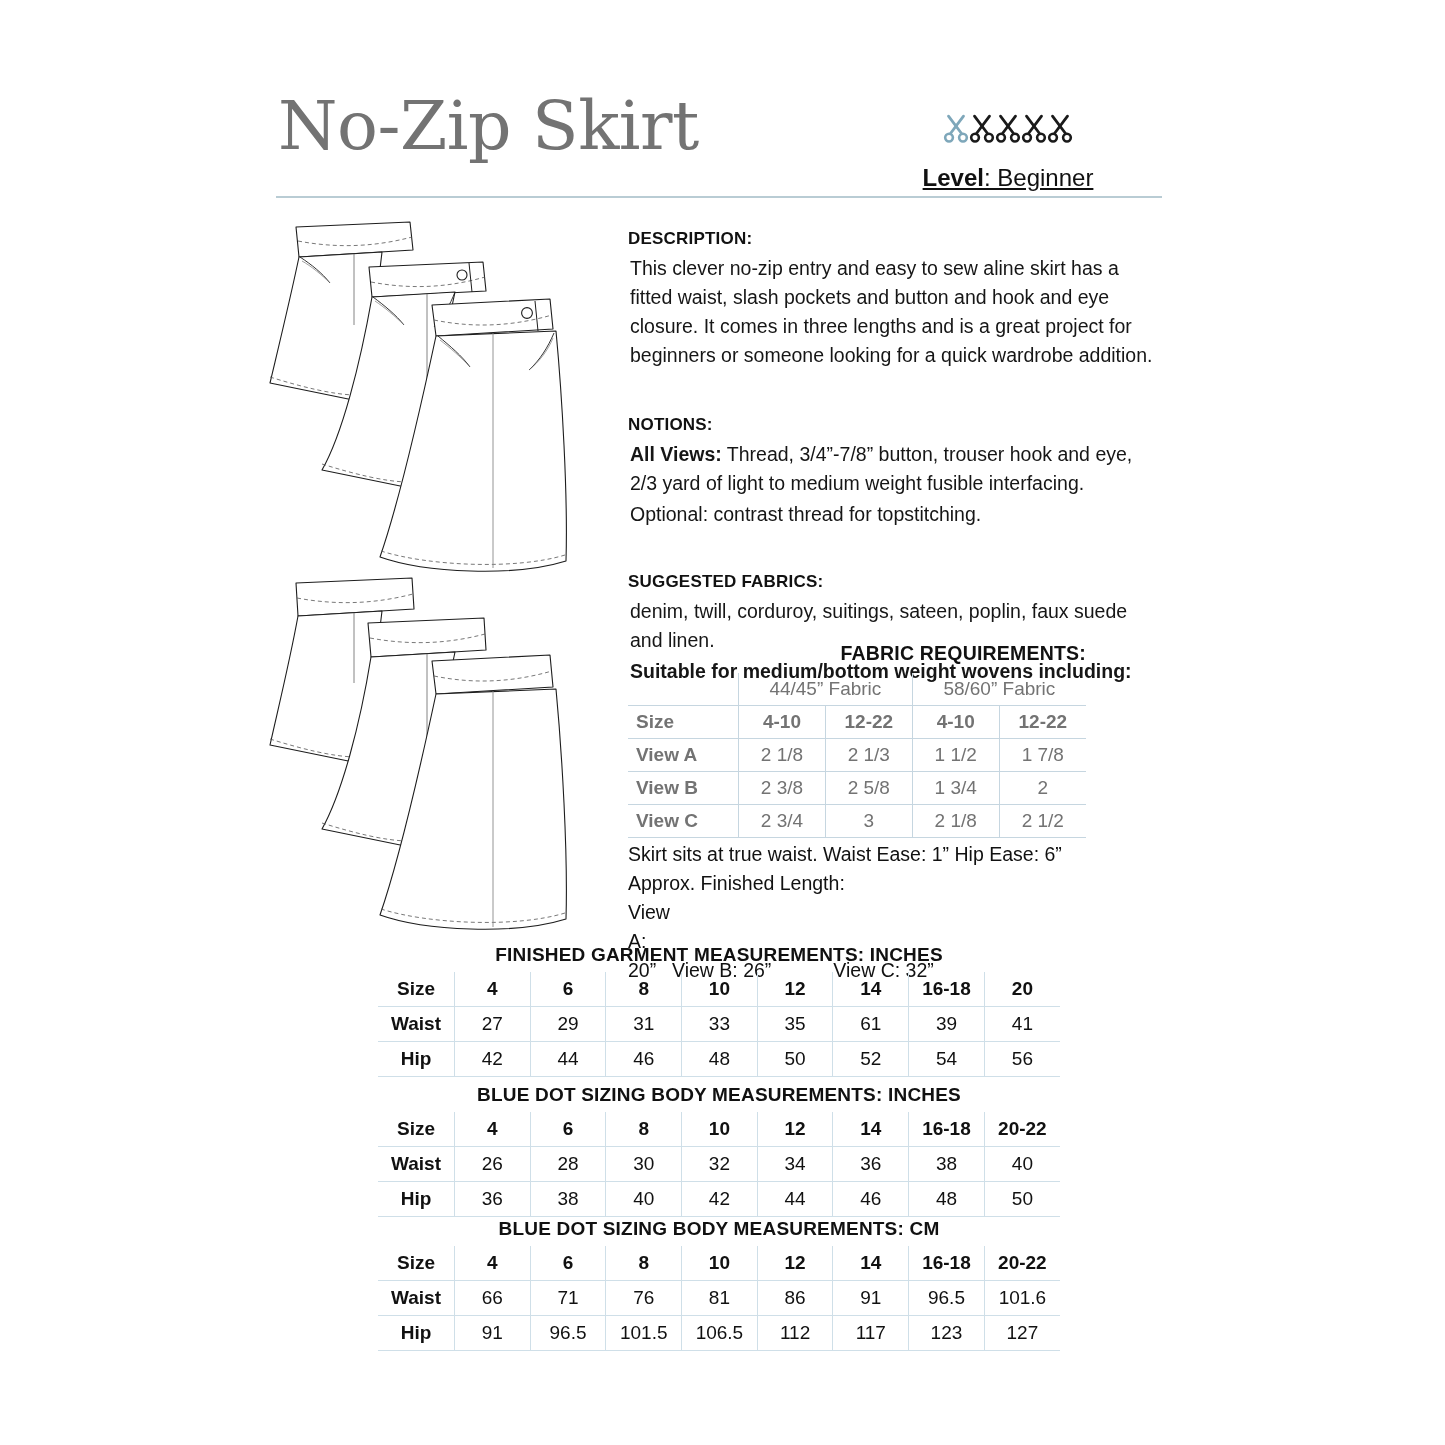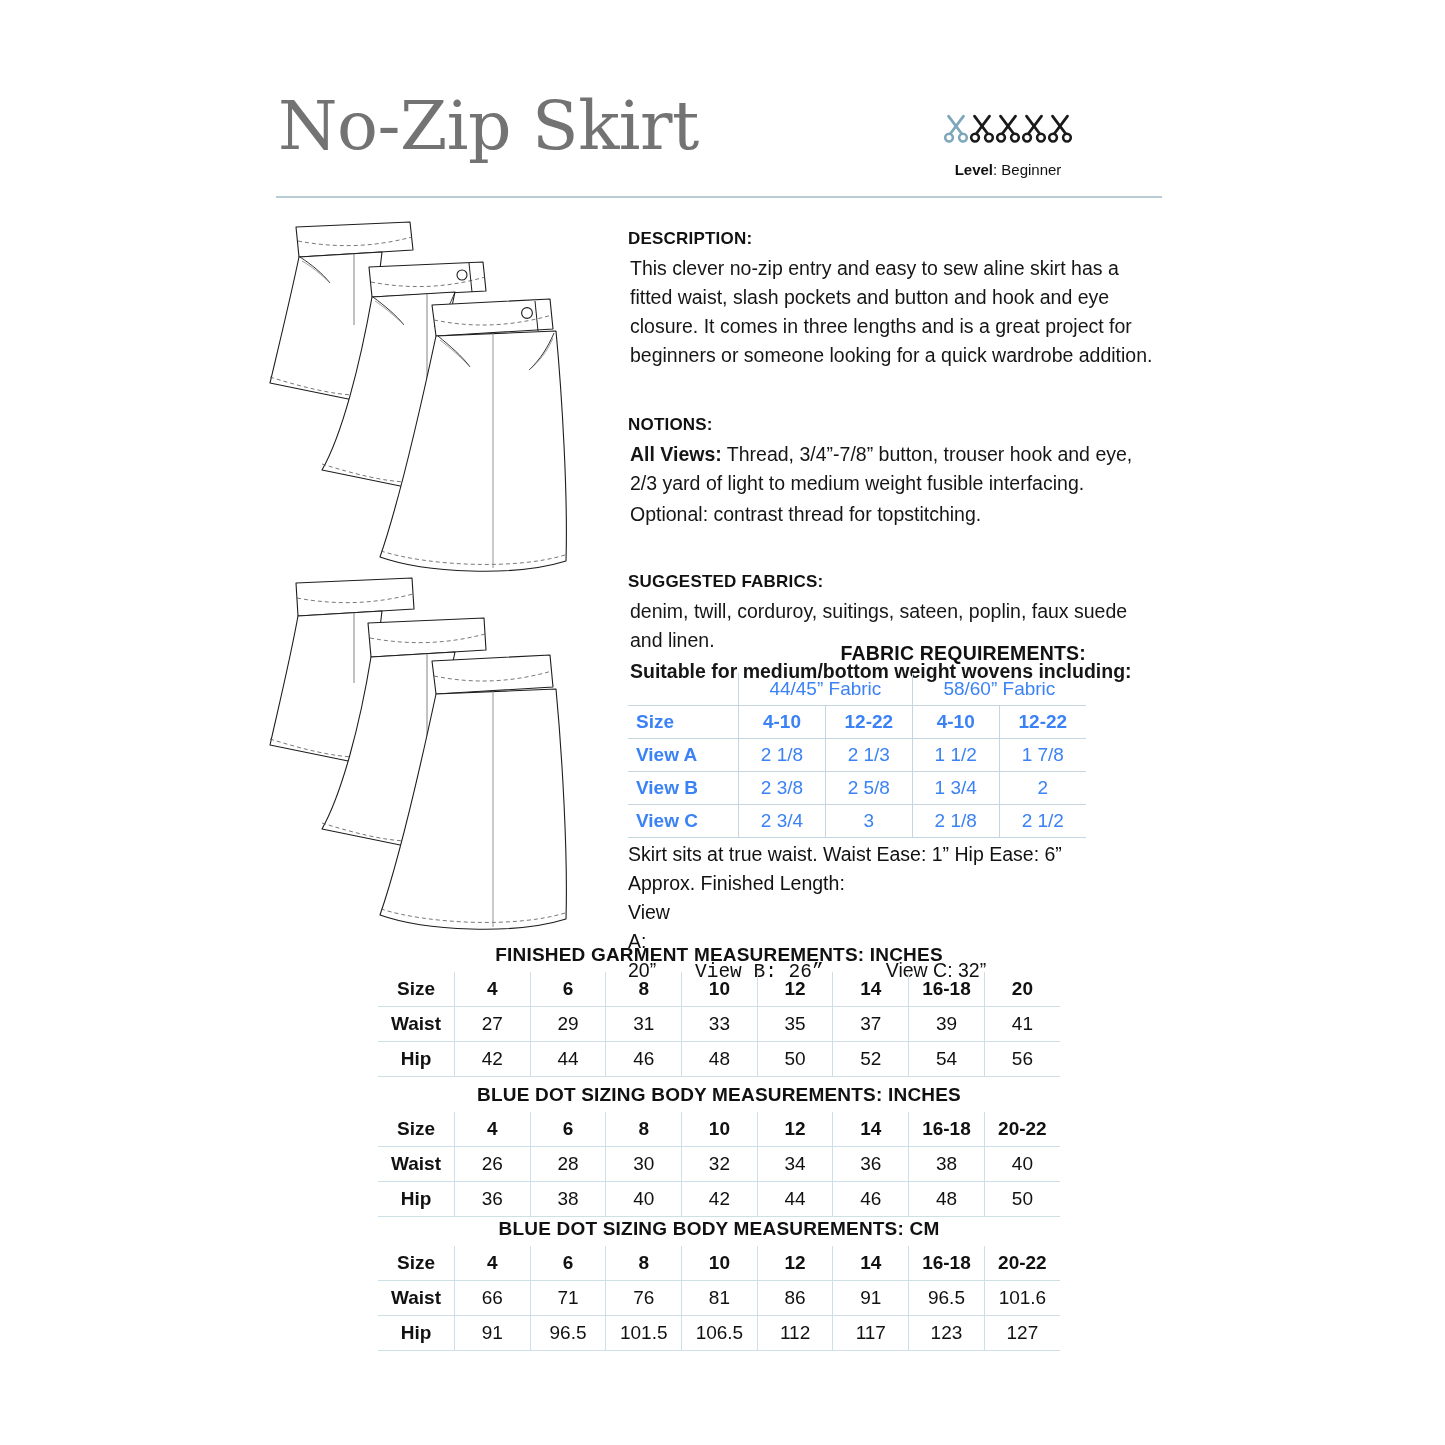--- a/index.html
+++ b/index.html
@@ -18,54 +18,54 @@
     position:absolute;left:0px;top:-8px;
     font-family:"DejaVu Serif", serif;
     font-size:68px;line-height:1;
     letter-spacing:-0.5px;
     color:#737373;
     font-weight:400;
   }
   .level-box{position:absolute;right:44px;top:14px;text-align:center;width:220px;}
   .scissors{display:block;height:34px;line-height:34px;white-space:nowrap;letter-spacing:-1px;}
   .sc{display:inline-block;vertical-align:middle;}
-  .level-lbl{font-size:15px;line-height:24px;margin-top:10px;white-space:nowrap;}
+  .level-lbl{font-size:24px;line-height:24px;margin-top:18px;white-space:nowrap;text-decoration:underline;}
   .level-lbl b{font-weight:bold;}
   .rule{position:absolute;left:276px;top:196px;width:886px;height:2px;background:#b9ccd4;}
 
   
   .illo{position:absolute;left:250px;top:205px;width:380px;height:740px;}
   .illo svg{display:block;}
 
   
   .rcol{position:absolute;left:628px;top:218px;width:534px;}
   .h-sec{font-size:17px;font-weight:bold;line-height:26px;margin:8px 0 2px 0;letter-spacing:0.2px;}
   .p-sec{font-size:19.5px;line-height:29px;margin:2px;color:#161616;}
   .p-sec b{font-weight:bold;}
   .gap-lg{height:32px;}
   .gap-md{height:30px;}
 
   
   .fr-wrap{position:absolute;left:628px;top:642px;width:458px;}
   .fr-title{font-size:19.5px;font-weight:bold;margin-bottom:8px;letter-spacing:0.2px;text-align:right;}
   table{border-collapse:collapse;}
   .fr{width:458px;font-size:19px;table-layout:fixed;}
-  .fr td,.fr th{padding:5px 0;text-align:center;font-weight:normal;color:#3b82f6;}
+  .fr td,.fr th{padding:5px 0;text-align:center;font-weight:normal;color:#737373;}
   .fr .lbl{text-align:left;padding-left:8px;font-weight:bold;width:102px;}
   .fr .grp{font-size:19px;}
   .fr tr.hdr-grp td{border-bottom:1.6px solid #c6d6e0;}
   .fr tr.size-row td{font-weight:bold;border-bottom:1.6px solid #c6d6e0;}
   .fr tr.vrow td{border-bottom:1.6px solid #c6d6e0;}
   .fr td.vl{border-left:1.6px solid #c6d6e0;}
   .fr td.blank{border-bottom:none;}
 
   .notes{position:absolute;left:628px;top:840px;width:520px;font-size:19.5px;line-height:29px;}
   .notes .lens span{display:inline-block;}
   .notes .lens .s1{width:0px;}
-  .notes .lens .s2{margin-left:67px;font-family:Liberation Mono, monospace;}
+  .notes .lens .s2{margin-left:44px;}
   .notes .lens .s3{margin-left:62px;}
 
   
   .mt-block{position:absolute;left:378px;width:682px;}
   .mt-title{text-align:center;font-size:19px;font-weight:bold;letter-spacing:0.2px;margin-bottom:6px;}
   .mt{width:682px;font-size:19px;table-layout:fixed;}
   .mt td{padding:6px 0;text-align:center;color:#111;}
   .mt td.rl{font-weight:bold;width:76px;text-align:center;}
   .mt tr.sz td{font-weight:bold;}
   .mt tr.sz td{border-bottom:1.6px solid #cfdfe8;}
@@ -283,21 +283,21 @@
           <td class="vl">16-18</td>
           <td class="vl">20</td>
         </tr>
         <tr class="dr">
           <td class="rl">Waist</td>
           <td class="vl">27</td>
           <td class="vl">29</td>
           <td class="vl">31</td>
           <td class="vl">33</td>
           <td class="vl">35</td>
-          <td class="vl">37</td>
+          <td class="vl">61</td>
           <td class="vl">39</td>
           <td class="vl">41</td>
         </tr>
         <tr class="dr">
           <td class="rl">Hip</td>
           <td class="vl">42</td>
           <td class="vl">44</td>
           <td class="vl">46</td>
           <td class="vl">48</td>
           <td class="vl">50</td>

